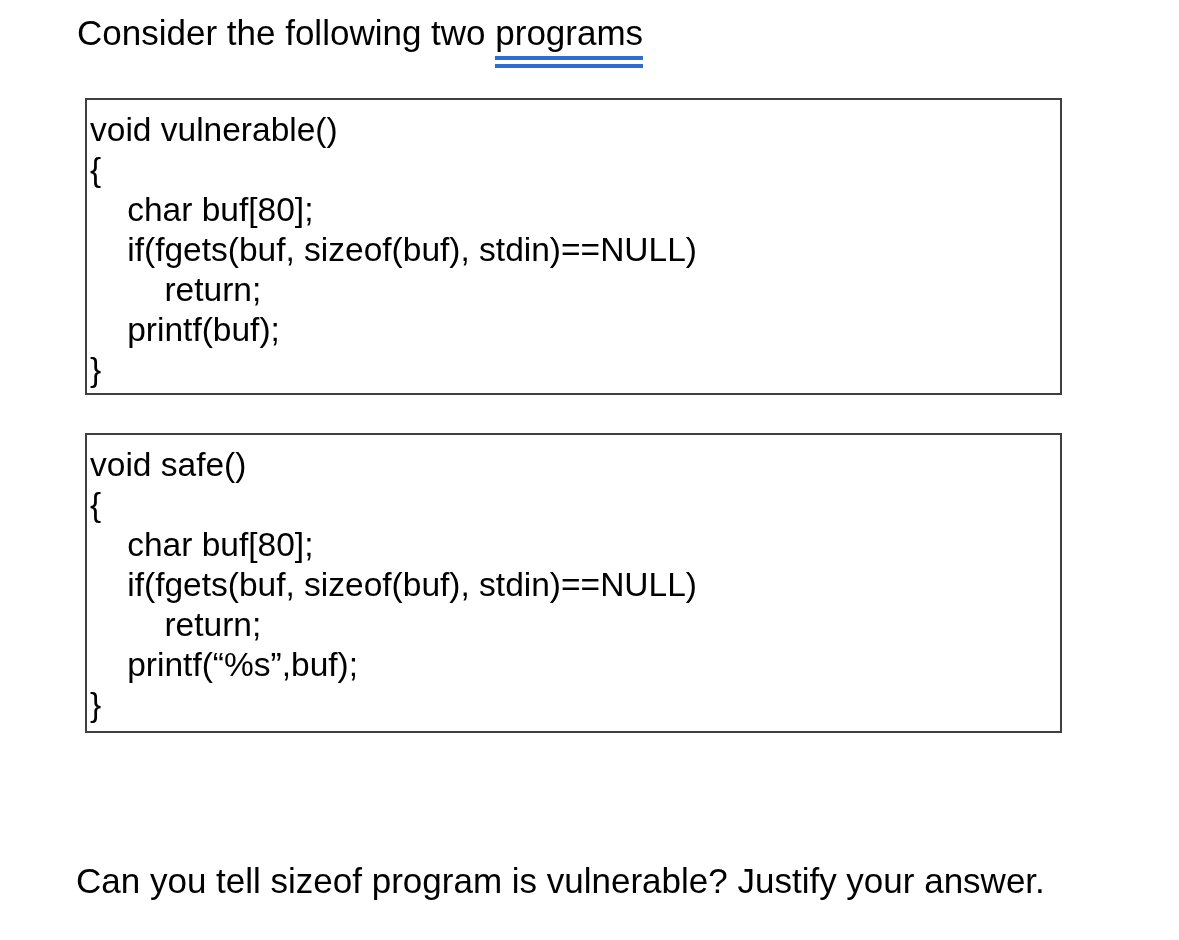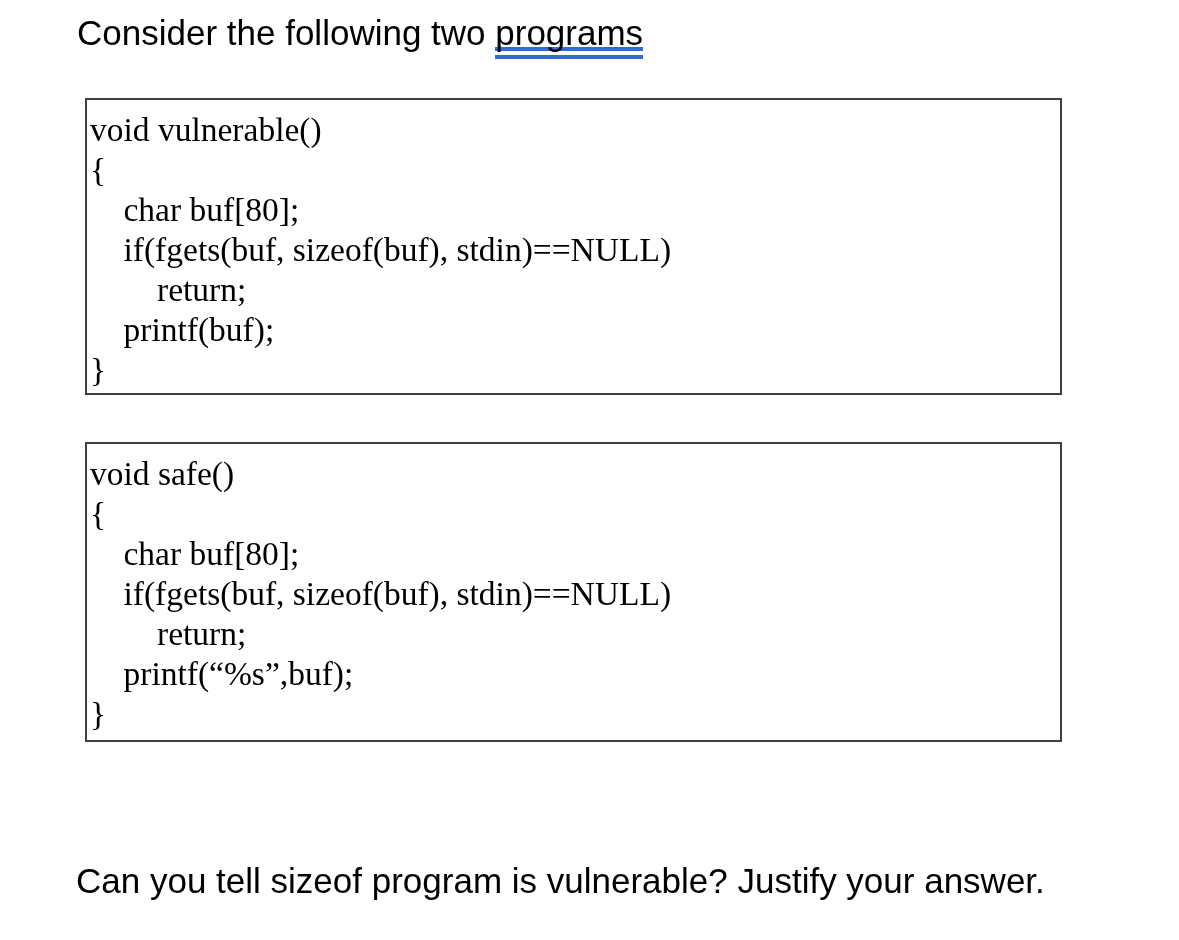--- a/index.html
+++ b/index.html
@@ -24,52 +24,51 @@
     position: absolute;
     left: 77px;
     top: 13px;
     font-size: 35px;
     line-height: 1.15;
     color: #000000;
     white-space: nowrap;
   }
   .dbl-underline {
     display: inline-block;
-    padding-bottom: 6px;
+    padding-bottom: 15px;
     margin-bottom: -6px;
     background-image:
       linear-gradient(var(--underline-color), var(--underline-color)),
       linear-gradient(var(--underline-color), var(--underline-color));
     background-repeat: no-repeat, no-repeat;
     background-size: 100% 4px, 100% 4px;
     background-position: 0 calc(100% - 8px), 0 100%;
   }
   .code-box {
     position: absolute;
     left: 85px;
     width: 977px;
     margin: 0;
     border: 2px solid #3f3f3f;
     background: #ffffff;
-    font-family: Liberation Serif, serif;
+    font-family: Liberation Sans, sans-serif;
     font-size: 33.5px;
     line-height: 40px;
     color: #000000;
     padding: 10px 4px 4px 3px;
     white-space: pre;
     overflow: hidden;
   }
   .code-box.first {
     top: 98px;
     height: 297px;
   }
   .code-box.second {
     top: 433px;
     height: 300px;
-    margin-top: 9px;
   }
   .question {
     position: absolute;
     left: 76px;
     top: 861px;
     font-size: 35px;
     line-height: 1.15;
     color: #000000;
     white-space: nowrap;
   }

